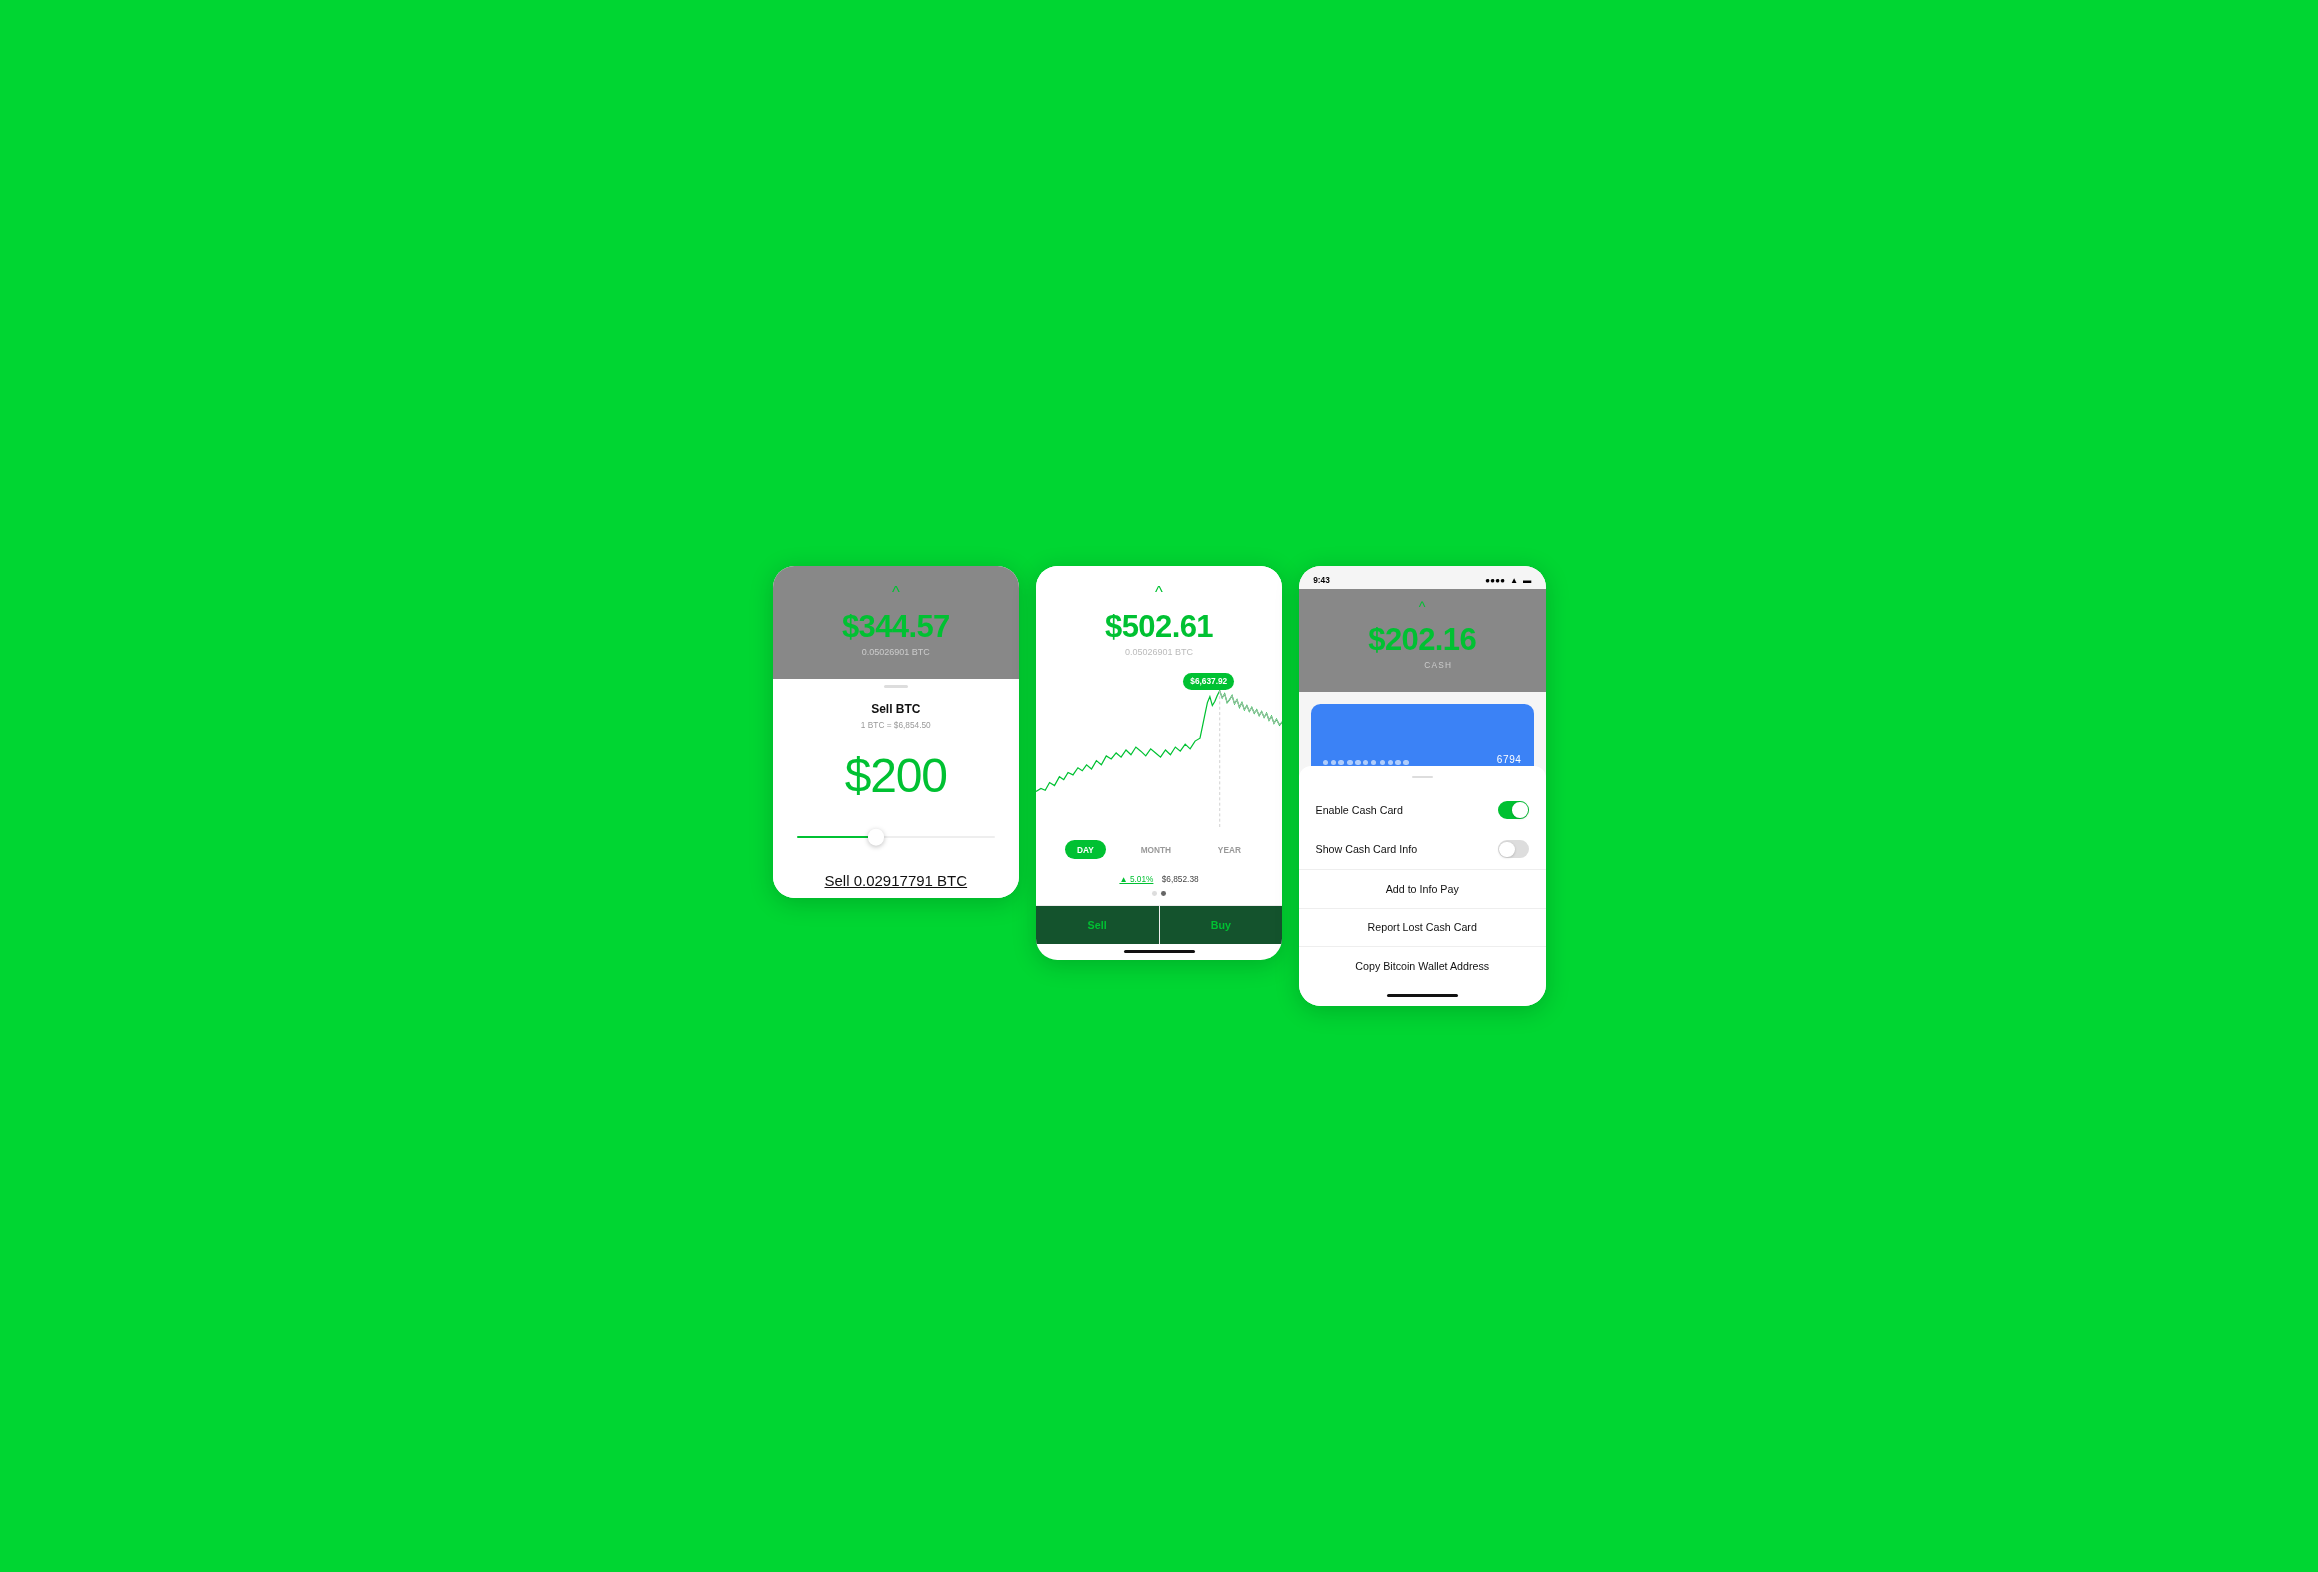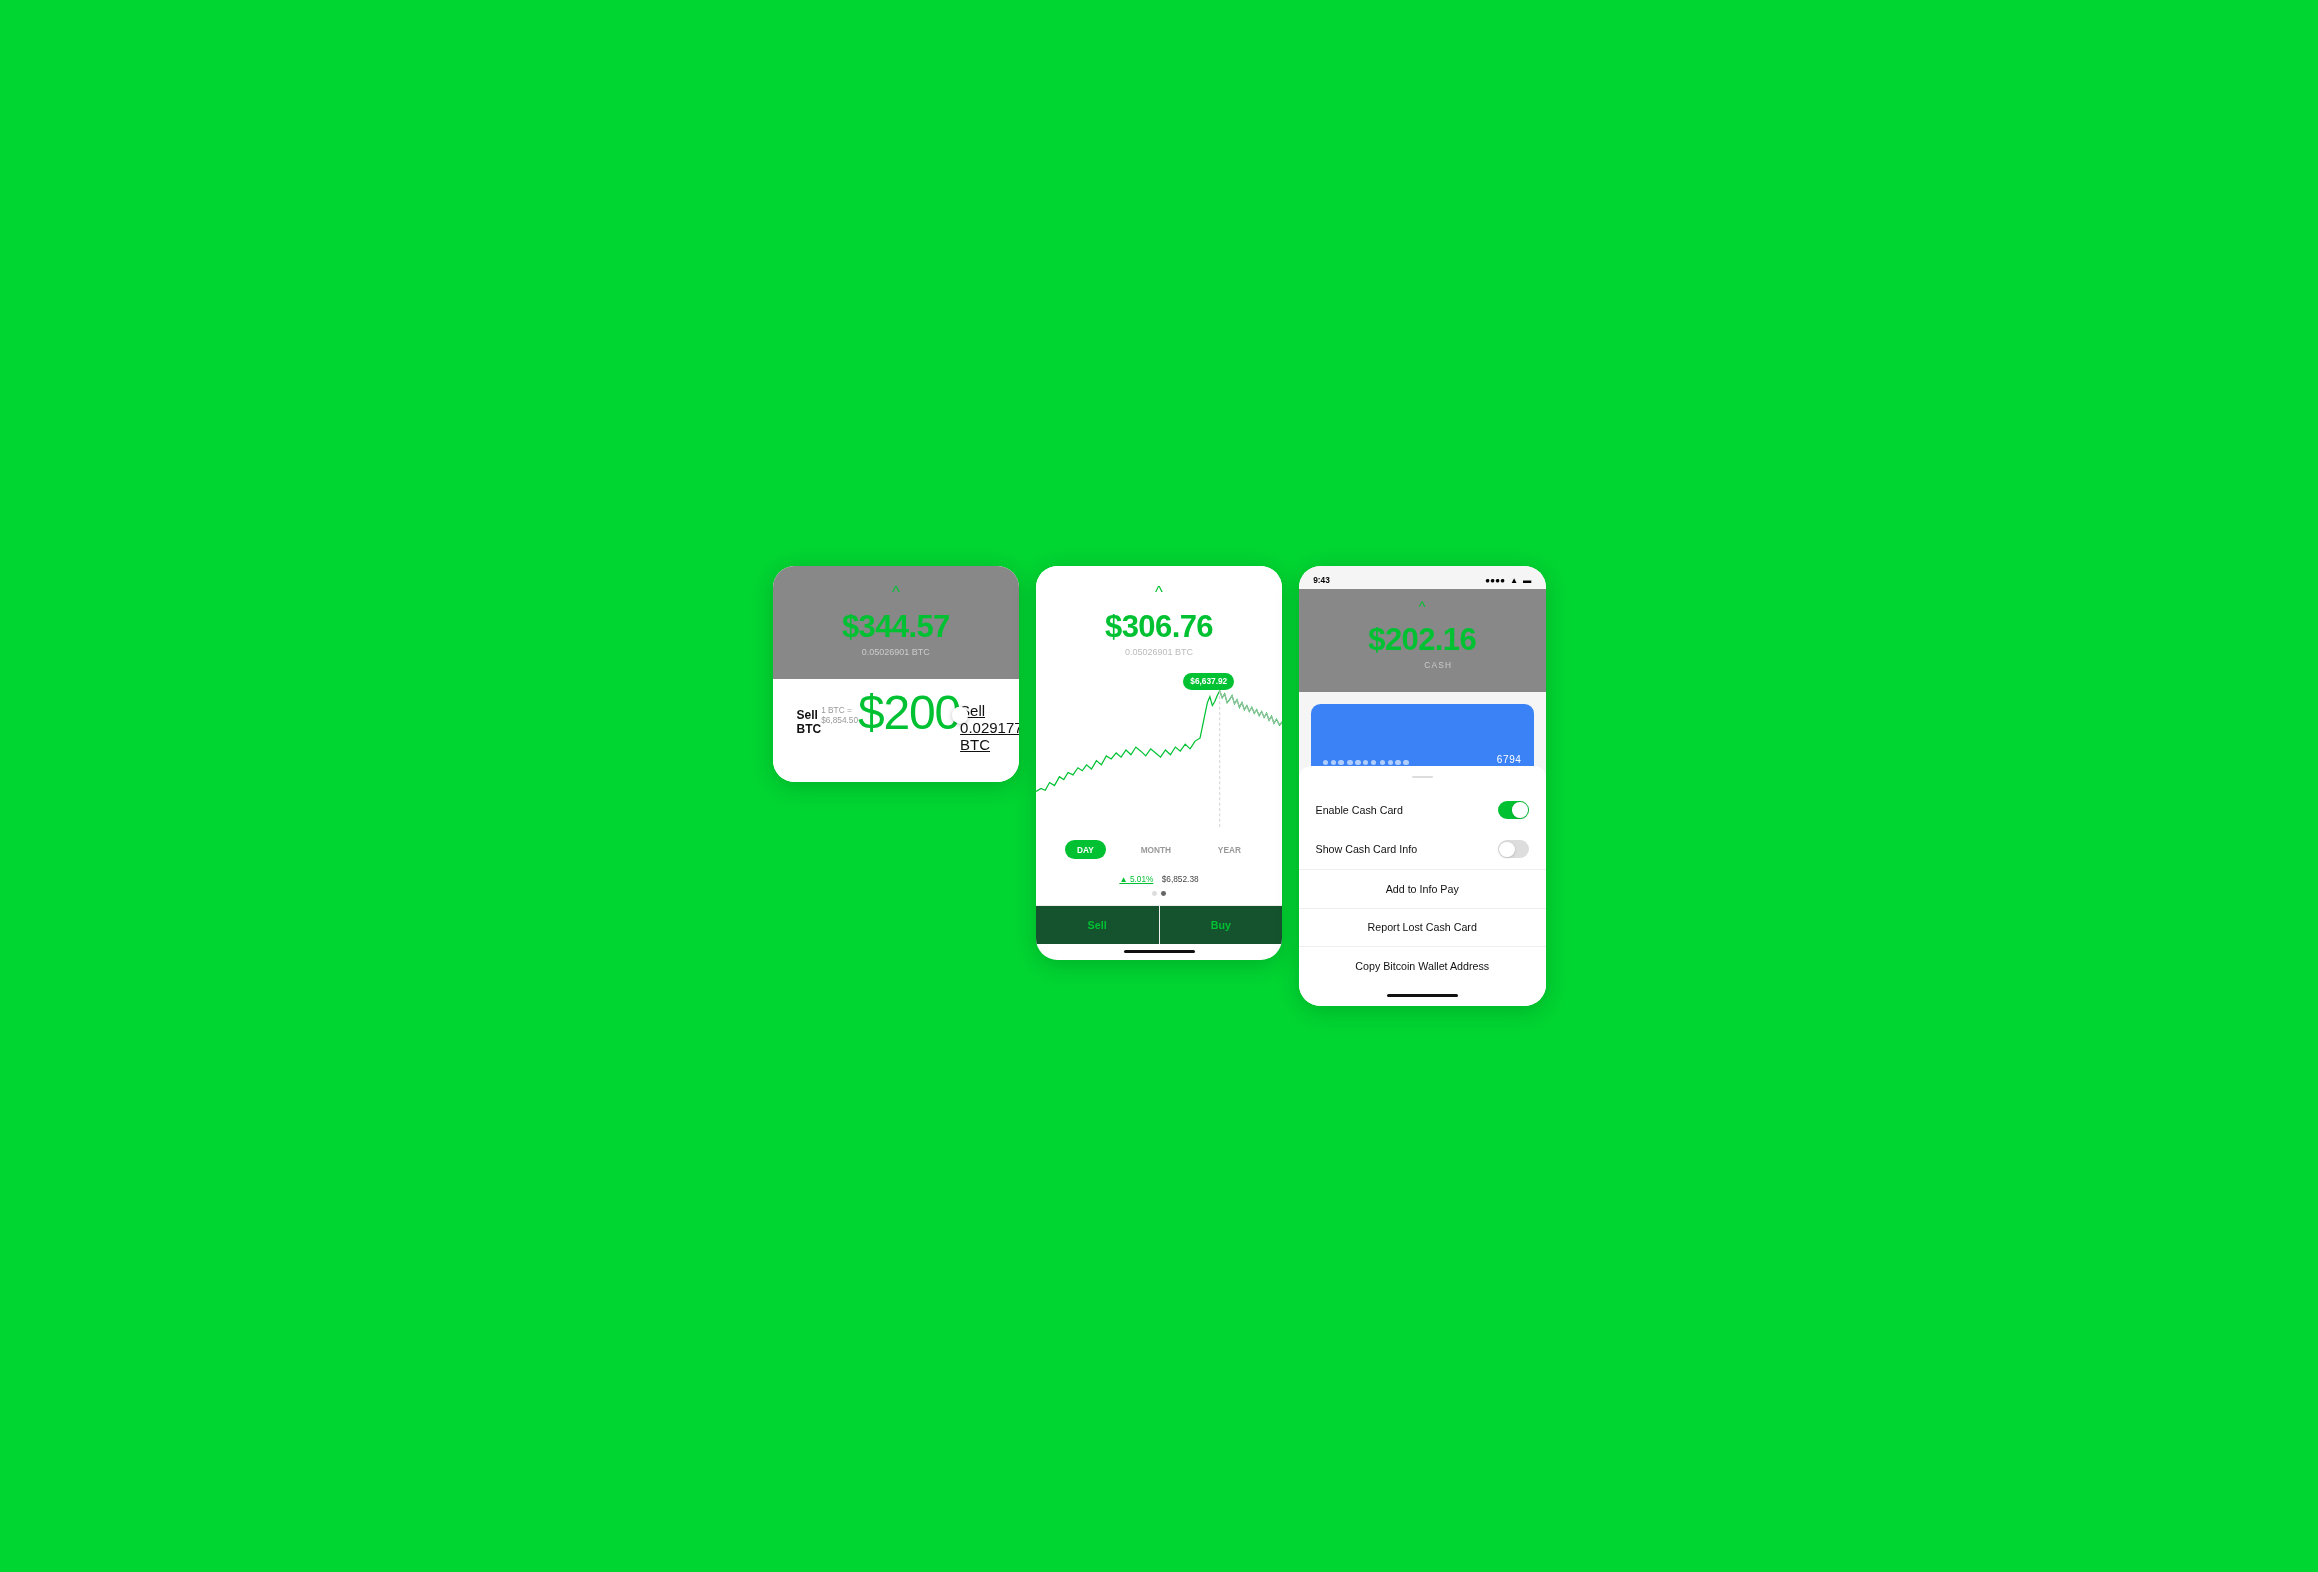--- a/index.html
+++ b/index.html
@@ -63,24 +63,24 @@
 
     .screen1 .btc-amount {
       color: #ccc;
       font-size: 9px;
       margin-top: 2.4px;
     }
 
     .screen1 .bottom-white {
       background: #fff;
       border-radius: 12px 12px 0 0;
-      padding: 12px 24px 18px;
+      padding: 12px 24px 9px;
       margin-top: -6px;
       display: flex;
-      flex-direction: row;
+      flex-direction: column;
       align-items: center;
     }
 
     .drag-handle {
       width: 24px;
       height: 3px;
       background: #ddd;
       border-radius: 1.8px;
       margin: 0 auto 14.3px;
     }
@@ -490,21 +490,21 @@
       </div>
       <div class="sell-btc-label">
         <span>Sell 0.02917791 BTC</span>
       </div>
     </div>
   </div>
 
   <div class="phone-screen screen2">
     <div class="top-section">
       <div class="chevron-up">^</div>
-      <div class="price-large">$306.76</div>
+      <div class="price-large">$502.61</div>
       <div class="btc-sub">0.05026901 BTC</div>
     </div>
 
     <div class="chart-area">
       <div class="chart-tooltip">$6,637.92</div>
       <svg class="chart-svg" viewBox="0 0 400 260" preserveAspectRatio="none">
 
         <polyline fill="none" stroke="#00C132" stroke-width="2" points="
             0,200
             8,195

